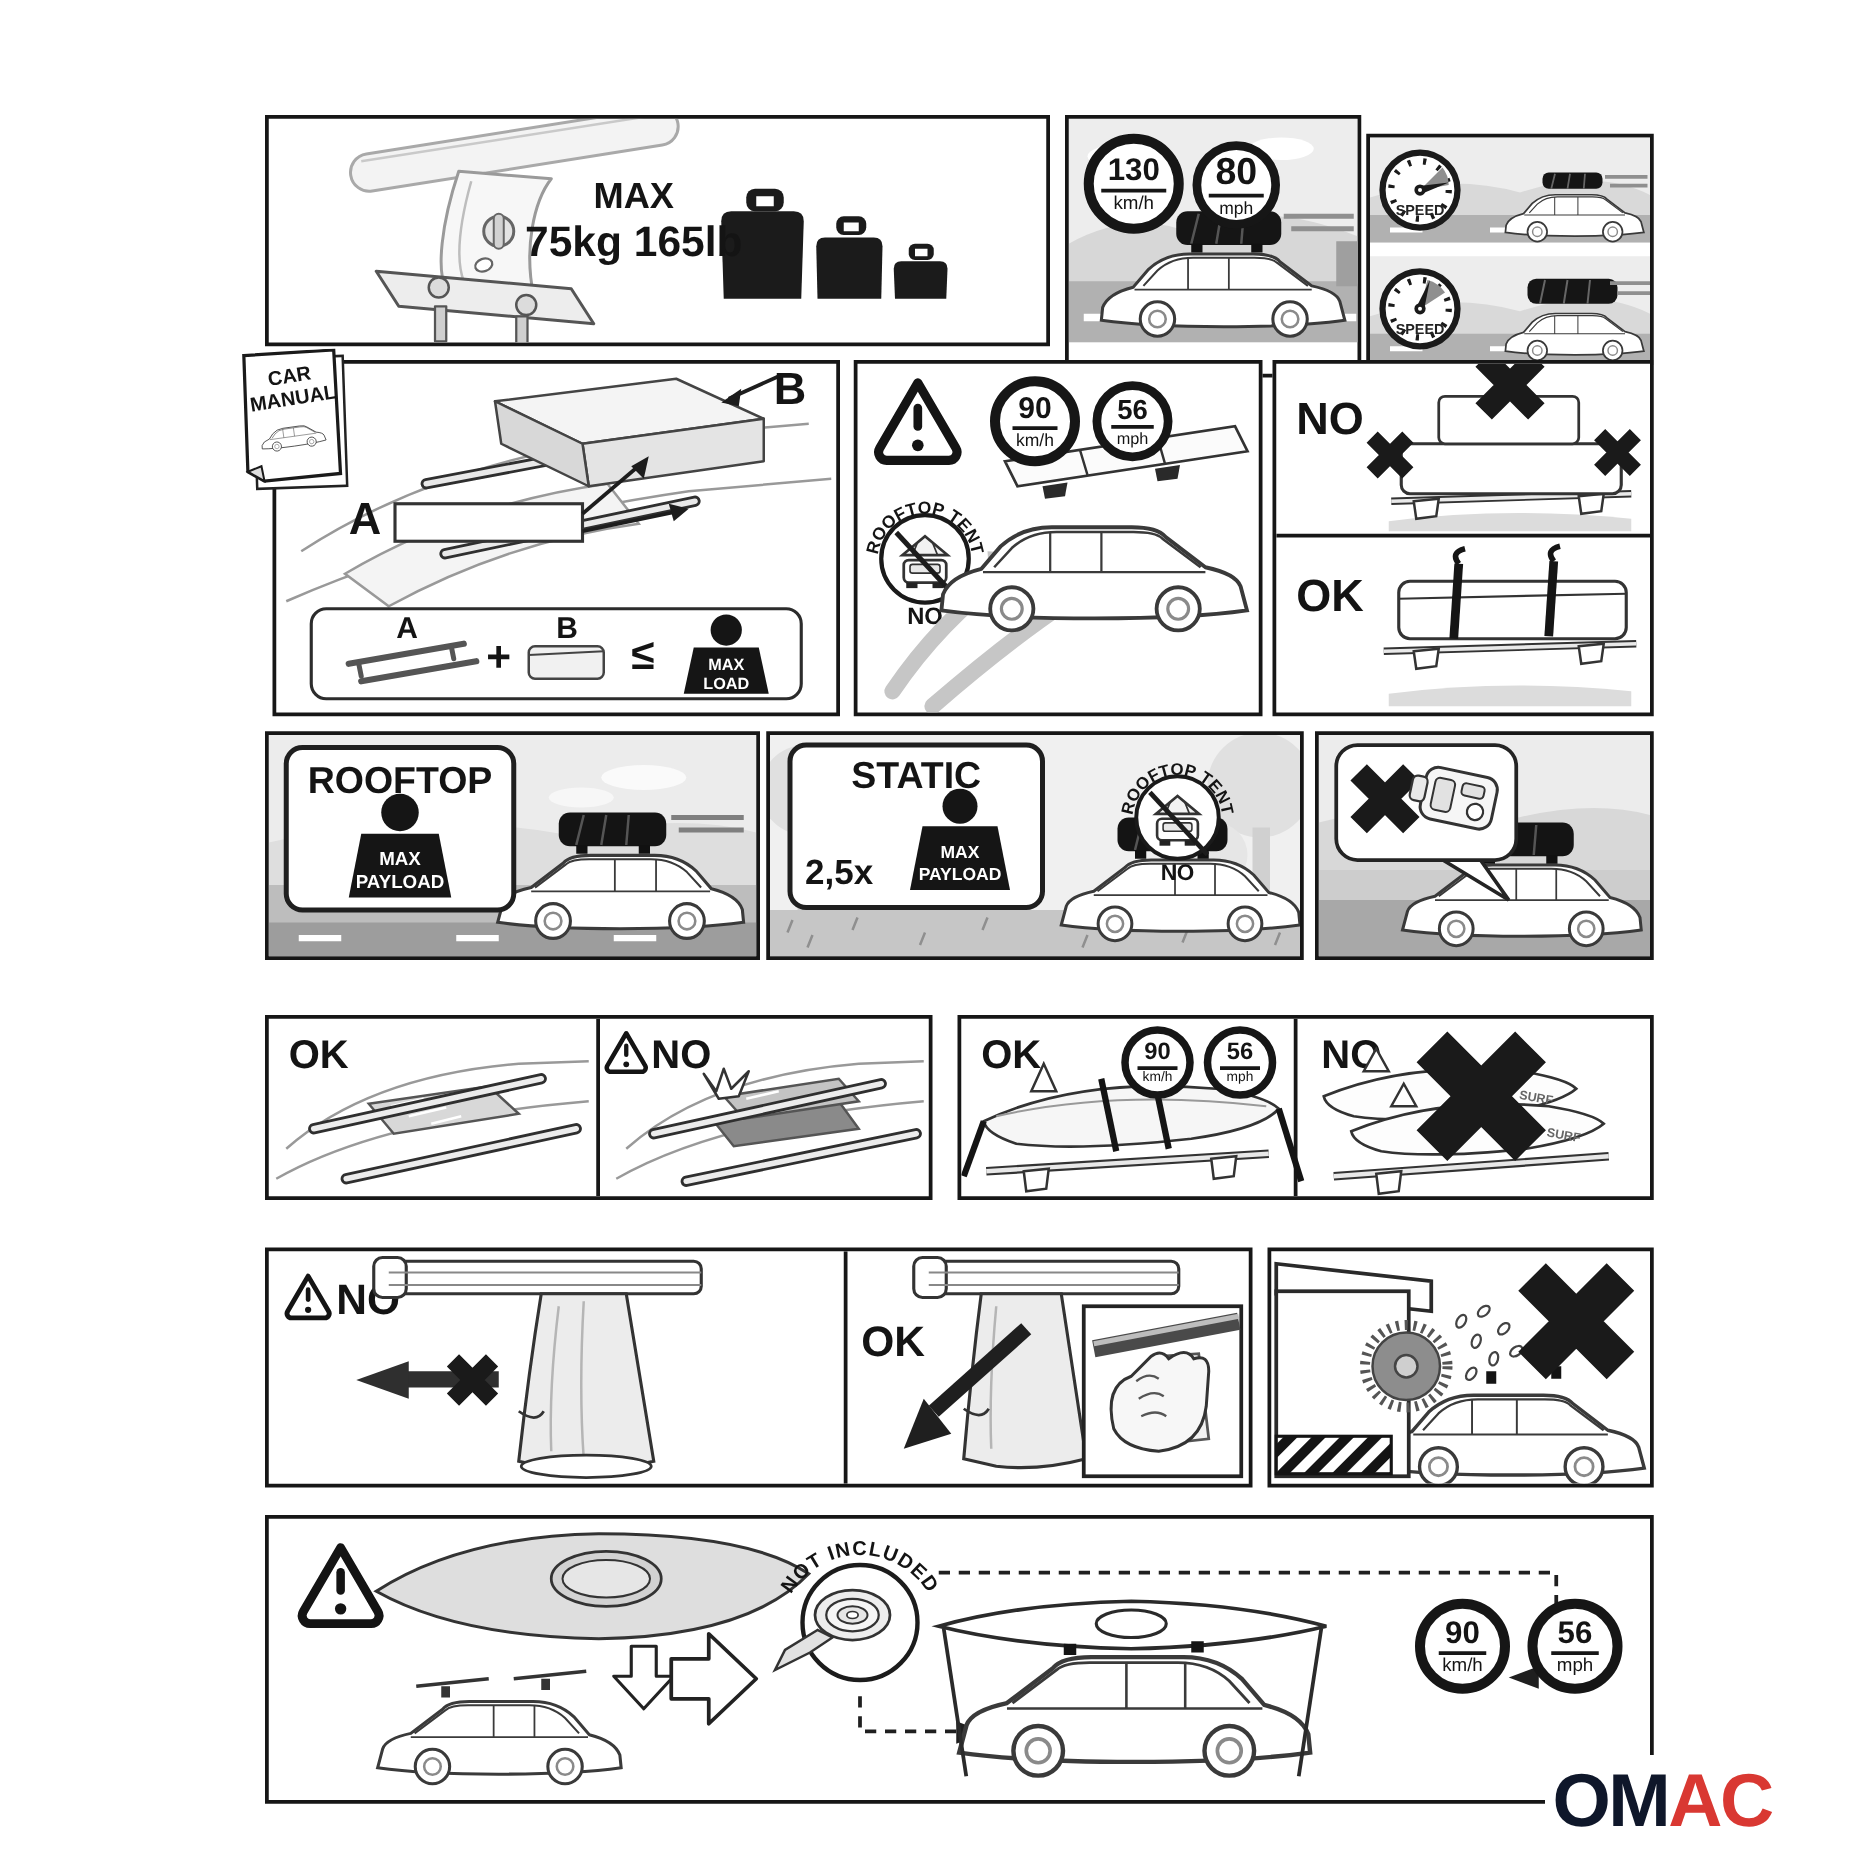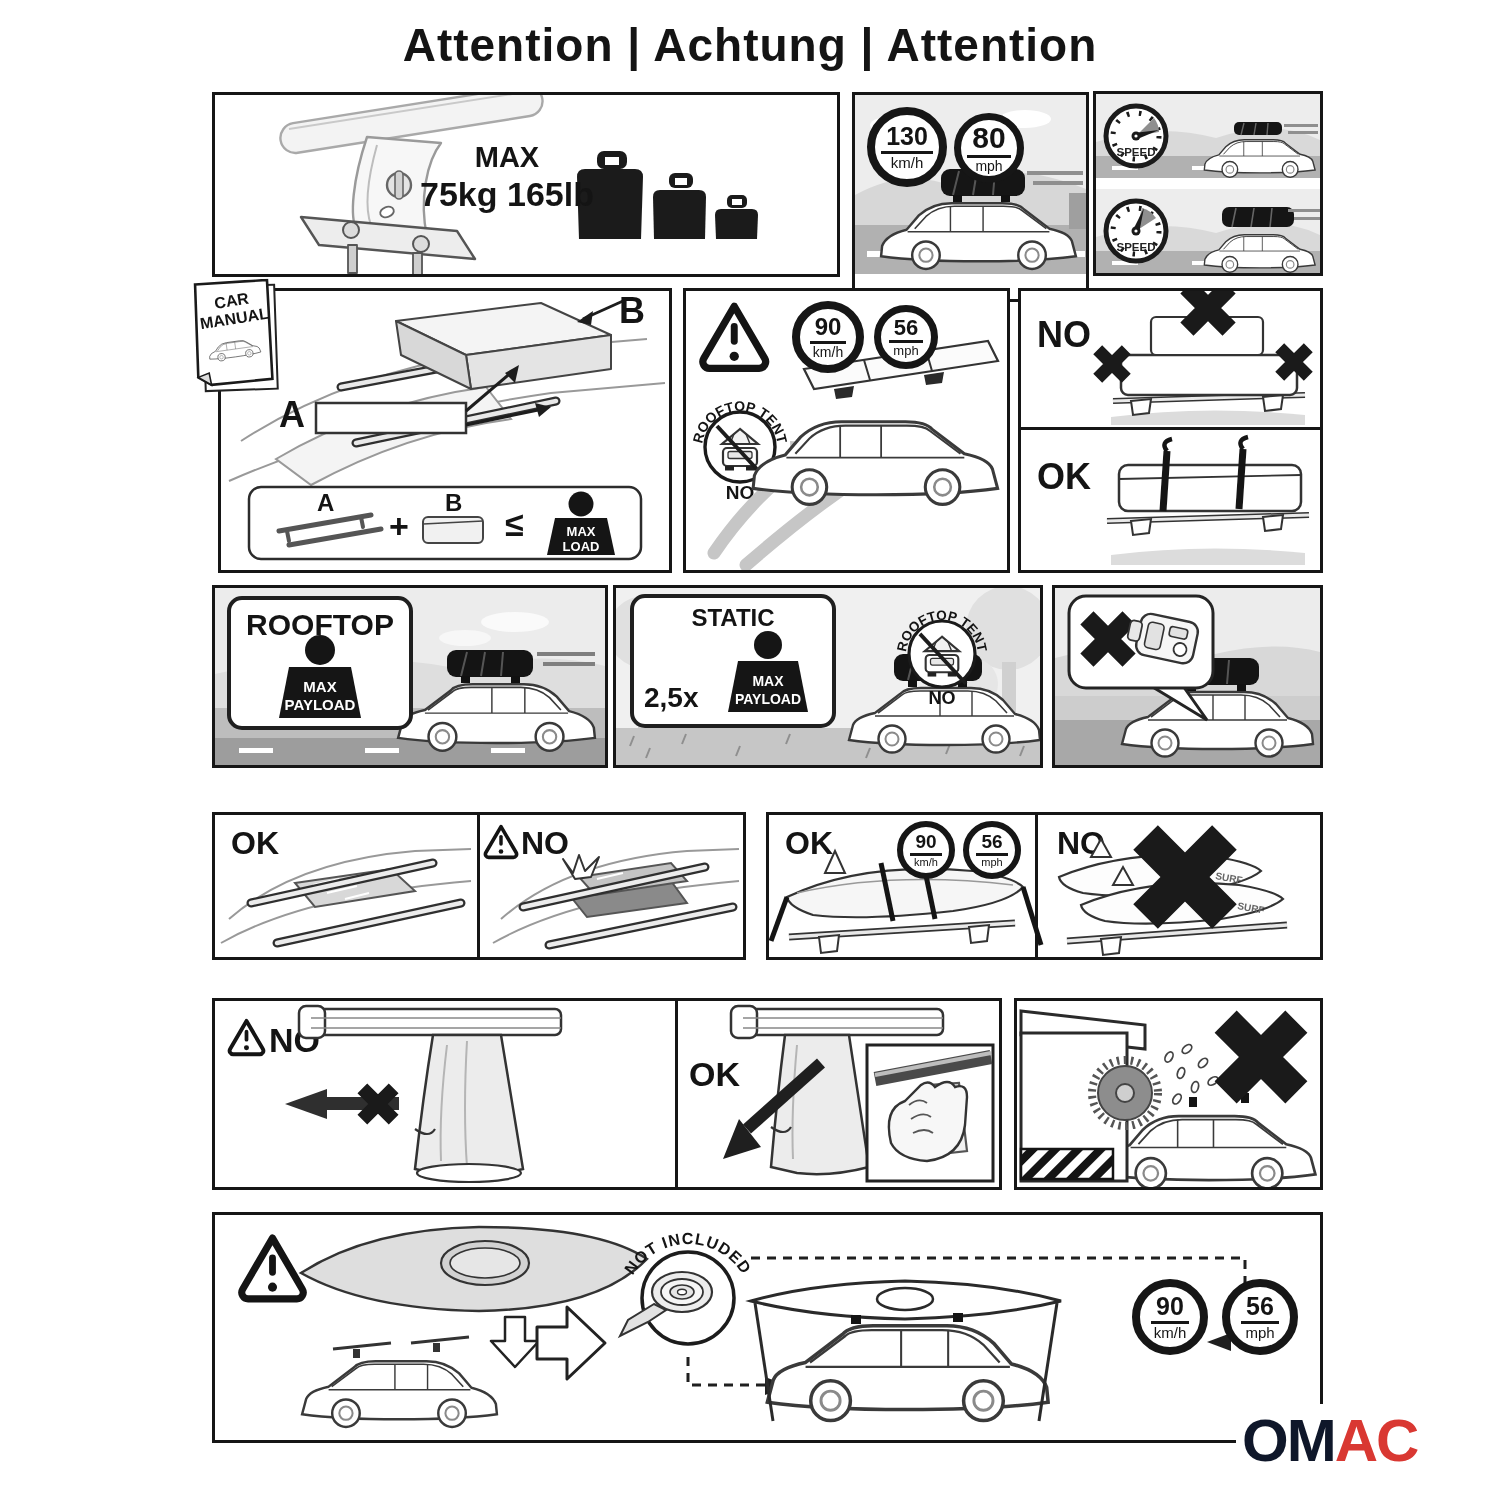--- a/index.html
+++ b/index.html
@@ -54,21 +54,20 @@
         <rect x="56" y="69" width="9" height="4.5" fill="#222"></rect>
         <line x1="27" y1="29" x2="75" y2="81" stroke="#1c1c1c" stroke-width="4"></line>
       </g>
       <pattern id="hzp" width="16" height="16" patternTransform="rotate(45)" patternUnits="userSpaceOnUse">
         <rect width="16" height="16" fill="#fff"></rect>
           <rect width="8" height="16" fill="#141414"></rect>
       </pattern>
     </defs>
   </svg>
 
-  <div class="title">Attention | Achtung | Attention</div>
 
   <div class="panel" style="left:212px;top:92px;width:628px;height:185px">
     <svg class="scene" width="622" height="179" viewBox="0 0 622 179">
       <g transform="translate(34,2)" stroke-linejoin="round">
         <rect x="30" y="8" width="265" height="30" rx="15" fill="#f3f3f3" stroke="#a9a9a9" stroke-width="2.4" transform="rotate(-9 160 23)"></rect>
         <line x1="40" y1="32" x2="295" y2="-8" stroke="#c9c9c9" stroke-width="2"></line>
         <path d="M118,40 C104,82 100,120 108,134 L178,140 C170,102 178,64 192,46 Z" fill="#f7f7f7" stroke="#9a9a9a" stroke-width="2.4"></path>
         <path d="M128,48 C118,84 116,112 122,128" fill="none" stroke="#bdbdbd" stroke-width="2"></path>
         <circle cx="150" cy="88" r="12" fill="#e4e4e4" stroke="#666" stroke-width="2.4"></circle>
         <rect x="146" y="74" width="8" height="28" rx="4" fill="#d2d2d2" stroke="#666" stroke-width="1.6"></rect>
@@ -120,21 +119,21 @@
     <div class="badge" style="left:12px;top:12px;width:80px;height:80px;border-width:8px;--x:0">
       <div class="v" style="font-size:25px">130</div>
       <div class="u" style="font-size:15px">km/h</div>
     </div>
     <div class="badge" style="left:99px;top:18px;width:70px;height:70px;border-width:7px">
       <div class="v" style="font-size:30px">80</div>
       <div class="u" style="font-size:14px">mph</div>
     </div>
   </div>
 
-  <div class="panel" style="left:1093px;top:91px;width:230px;height:185px">
+  <div class="panel" style="left:1093px;top:107px;width:230px;height:185px">
     <svg class="scene" width="224" height="179" viewBox="0 0 224 179">
       <g>
         <rect width="224" height="84" fill="#ededed"></rect>
         <path d="M0,48 Q60,28 120,44 Q180,24 224,46 L224,64 L0,64 Z" fill="#d9d9d9"></path>
         <rect y="62" width="224" height="22" fill="#b1b1b1"></rect>
         <rect x="16" y="72" width="26" height="4" fill="#fff"></rect>
           <rect x="96" y="72" width="26" height="4" fill="#fff"></rect>
           <rect x="176" y="72" width="26" height="4" fill="#fff"></rect>
         <use href="#wagon" transform="translate(222,40) scale(-0.58,0.58)"></use>
         <rect x="138" y="28" width="48" height="13" rx="5" fill="#151515"></rect>
@@ -354,21 +353,21 @@
       <g transform="translate(276,6)">
         <defs>
             <path id="arcB" d="M14,62 A36,36 0 1 1 86,62"></path>
           </defs>
         <circle cx="50" cy="60" r="33" fill="#fff" stroke="#1a1a1a" stroke-width="3.2"></circle>
         <use href="#tentcar" transform="translate(2,12) scale(0.96)"></use>
         <text font-size="13.5" font-weight="bold" fill="#141414"><textPath href="#arcB" startOffset="50%" text-anchor="middle">ROOFTOP TENT</textPath></text>
         <text x="50" y="110" text-anchor="middle" font-size="18" font-weight="bold" fill="#141414">NO</text>
       </g>
     </svg>
-    <div class="lbl ctr" style="left:117px;top:18px;font-size:24px">STATIC</div>
+    <div class="lbl ctr" style="left:117px;top:18px;font-size:30px">STATIC</div>
     <div class="lbl" style="left:28px;top:96px;font-size:28px">2,5x</div>
   </div>
 
   <div class="panel" style="left:1052px;top:585px;width:271px;height:183px">
     <svg class="scene" width="265" height="177" viewBox="0 0 265 177">
       <rect width="265" height="177" fill="#ececec"></rect>
       <path d="M0,70 Q80,48 160,66 Q220,52 265,64 L265,110 L0,110 Z" fill="#d8d8d8"></path>
       <rect y="108" width="265" height="26" fill="#cdcdcd"></rect>
       <rect y="132" width="265" height="45" fill="#a8a8a8"></rect>
       <use href="#wagon" transform="translate(62,94) scale(1.0)"></use>

